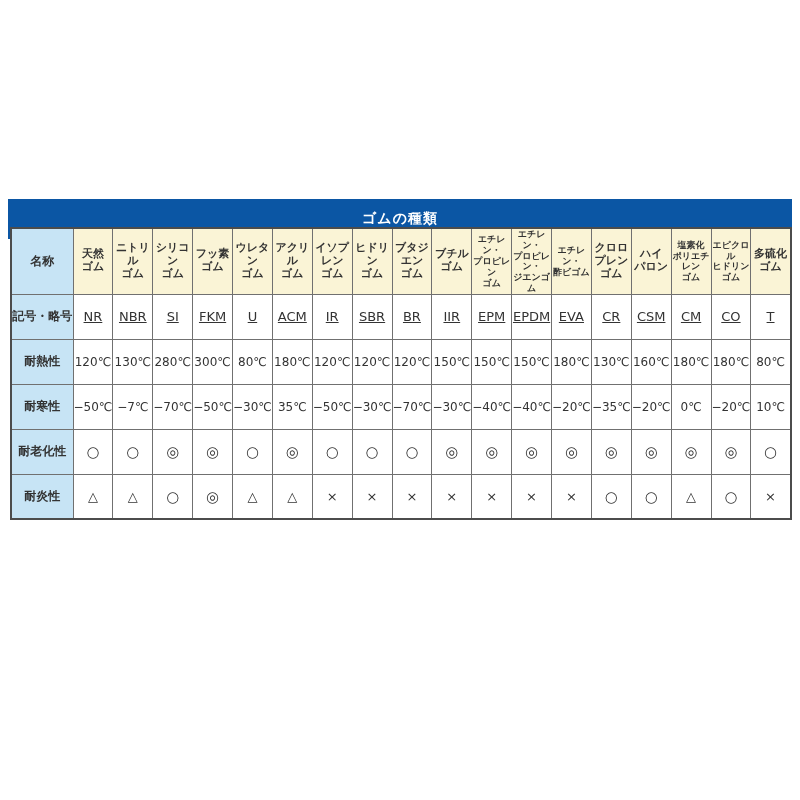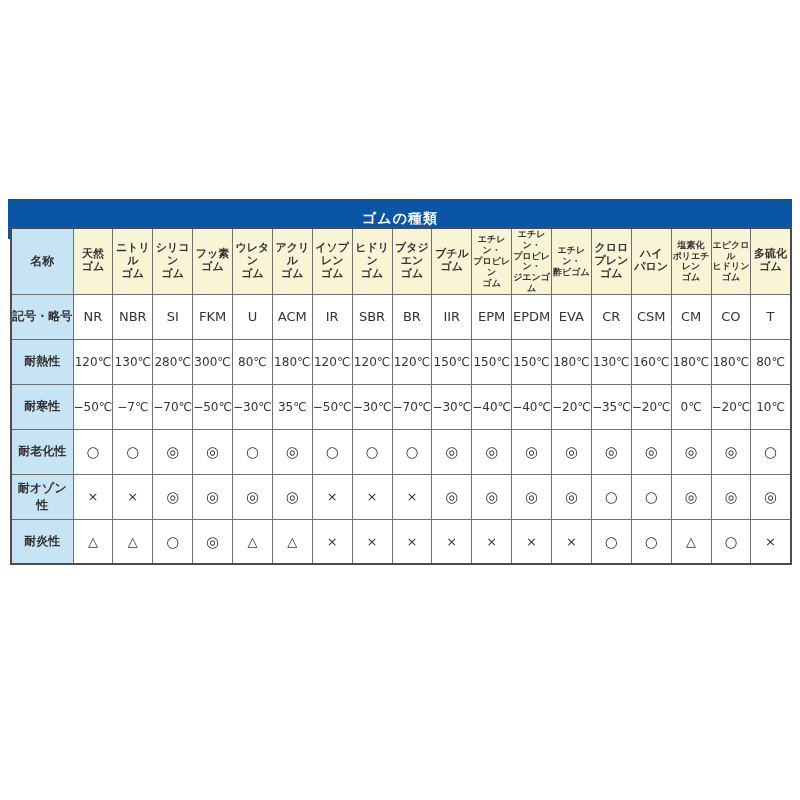--- a/index.html
+++ b/index.html
@@ -58,21 +58,21 @@
     margin-top: 8px;
   }
   td.name-cell {
     background: #faf4d6;
     font-weight: bold;
     font-size: 11px;
     line-height: 1.18;
     color: #333333;
   }
   td.name-cell.small { font-size: 9px; line-height: 1.2; }
-  td.code-cell { font-size: 13px; }
+  td.code-cell { font-size: 13px; text-decoration: underline; }
   td.temp-cell { font-size: 12px; margin-left: 8px; }
   td.sym-circle { font-size: 15px; color: #8a8a8a; }
   td.sym-x      { font-size: 13px; color: #3c3c3c; }
   td.sym-tri    { font-size: 13px; color: #9a9a9a; }
 </style>
 </head>
 <body>
 
 <div class="canvas">
   <div class="title-bar">
@@ -259,41 +259,20 @@
           <td class="sym-circle">◎</td>
           <td class="sym-circle">◎</td>
           <td class="sym-circle">◎</td>
           <td class="sym-circle">◎</td>
           <td class="sym-circle">◎</td>
           <td class="sym-circle">◎</td>
           <td class="sym-circle">◎</td>
           <td class="sym-circle">○</td>
         </tr>
         <tr>
-          <th class="row-label">耐オゾン性</th>
-          <td class="sym-x">×</td>
-          <td class="sym-x">×</td>
-          <td class="sym-circle">◎</td>
-          <td class="sym-circle">◎</td>
-          <td class="sym-circle">◎</td>
-          <td class="sym-circle">◎</td>
-          <td class="sym-x">×</td>
-          <td class="sym-x">×</td>
-          <td class="sym-x">×</td>
-          <td class="sym-circle">◎</td>
-          <td class="sym-circle">◎</td>
-          <td class="sym-circle">◎</td>
-          <td class="sym-circle">◎</td>
-          <td class="sym-circle">○</td>
-          <td class="sym-circle">○</td>
-          <td class="sym-circle">◎</td>
-          <td class="sym-circle">◎</td>
-          <td class="sym-circle">◎</td>
-        </tr>
-        <tr>
           <th class="row-label">耐炎性</th>
           <td class="sym-tri">△</td>
           <td class="sym-tri">△</td>
           <td class="sym-circle">○</td>
           <td class="sym-circle">◎</td>
           <td class="sym-tri">△</td>
           <td class="sym-tri">△</td>
           <td class="sym-x">×</td>
           <td class="sym-x">×</td>
           <td class="sym-x">×</td>

